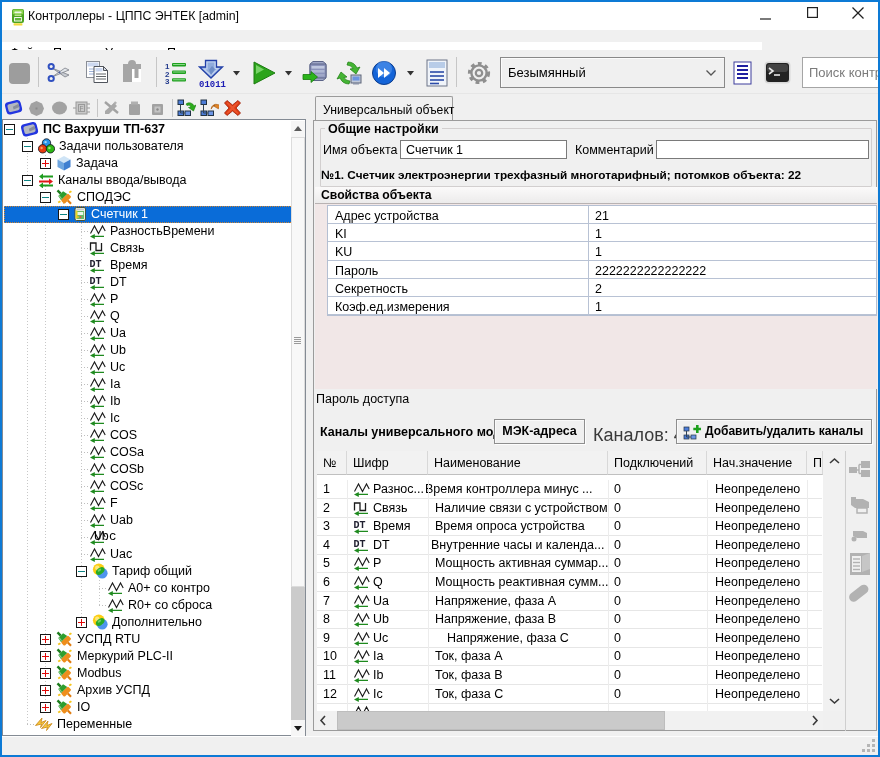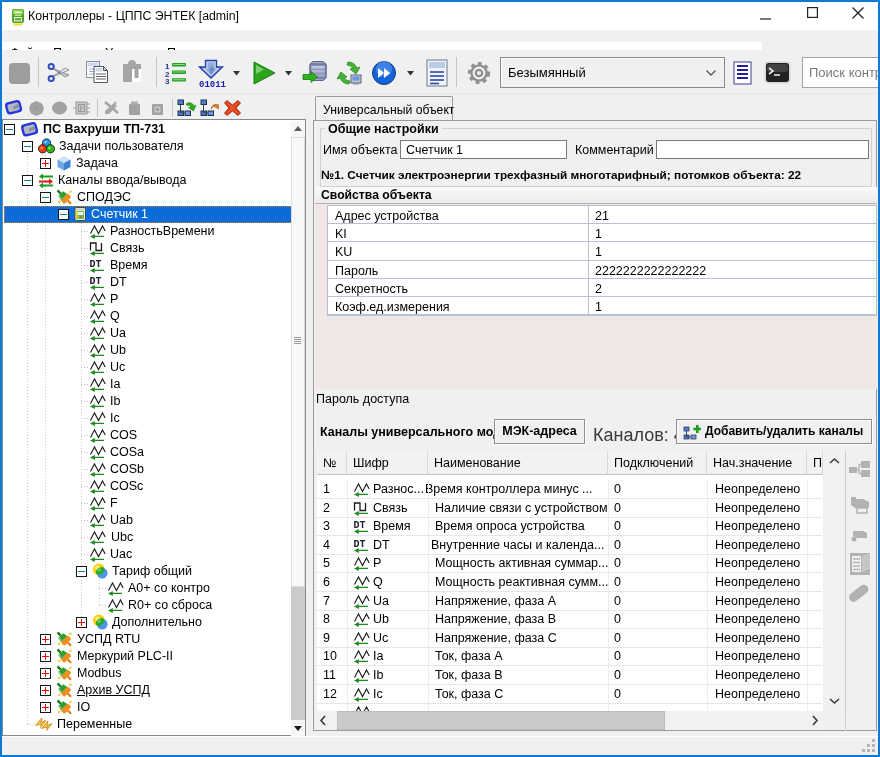--- a/index.html
+++ b/index.html
@@ -434,21 +434,21 @@
 <div class="vline" style="left:96px;top:457px;height:29px"></div>
 <div class="trow" style="top:1px">
 <div class="ebox" style="left:0px">
         <i></i>
       </div>
 <div class="ticon" style="left:16px;top:0px">
         <svg width="19" height="17" viewBox="0 0 19 17">
           <use href="#s-disk"></use>
         </svg>
       </div>
-<span class="lbl" style="left:39px;font-weight:bold;">ПС Вахруши ТП-731</span>
+<span class="lbl" style="left:39px;font-weight:bold;">ПС Вахруши ТП-637</span>
 </div>
 <div class="trow" style="top:18px">
 <div class="ebox" style="left:18px">
         <i></i>
       </div>
 <div class="ticon" style="left:34px;top:0px">
         <svg width="17" height="16" viewBox="0 0 17 16">
           <use href="#s-balls"></use>
         </svg>
       </div>
@@ -662,21 +662,21 @@
       </div>
 <span class="lbl" style="left:106px;">Uab</span>
 </div>
 <div class="trow" style="top:409px">
 <div class="a" style="left:77px;top:8px;width:8px;height:1px;background-image:repeating-linear-gradient(to right,#bdbdbd 0 1px,transparent 1px 3px)"></div>
 <div class="ticon" style="left:85px;top:0px">
         <svg width="17" height="17" viewBox="0 0 17 17">
           <use href="#s-analog"></use>
         </svg>
       </div>
-<span class="lbl" style="left:107px;">Ubc</span>
+<span class="lbl" style="left:90px;font-family:Liberation Mono, monospace;">Ubc</span>
 </div>
 <div class="trow" style="top:426px">
 <div class="a" style="left:77px;top:8px;width:8px;height:1px;background-image:repeating-linear-gradient(to right,#bdbdbd 0 1px,transparent 1px 3px)"></div>
 <div class="ticon" style="left:85px;top:0px">
         <svg width="17" height="17" viewBox="0 0 17 17">
           <use href="#s-analog"></use>
         </svg>
       </div>
 <span class="lbl" style="left:106px;">Uac</span>
 </div>
@@ -760,21 +760,21 @@
 <div class="trow" style="top:562px">
 <div class="ebox plus" style="left:36px">
         <i></i>
         <b></b>
       </div>
 <div class="ticon" style="left:52px;top:0px">
         <svg width="17" height="16" viewBox="0 0 17 16">
           <use href="#s-plug"></use>
         </svg>
       </div>
-<span class="lbl" style="left:73px;text-decoration:underline;">Архив УСПД</span>
+<span class="lbl" style="left:73px;">Архив УСПД</span>
 </div>
 <div class="trow" style="top:579px">
 <div class="ebox plus" style="left:36px">
         <i></i>
         <b></b>
       </div>
 <div class="ticon" style="left:52px;top:0px">
         <svg width="17" height="16" viewBox="0 0 17 16">
           <use href="#s-plug"></use>
         </svg>
@@ -980,21 +980,21 @@
 <span style="left:398px">Неопределено</span>
 </div>
 <div class="crow" style="top:177.8px">
 <span style="left:6px">9</span>
 <div class="a" style="left:36px;top:1px">
           <svg width="17" height="17" viewBox="0 0 17 17">
             <use href="#s-analog"></use>
           </svg>
         </div>
 <span style="left:56px">Uc</span>
-<span style="left:118px">Напряжение, фаза C</span>
+<span style="left:130px">Напряжение, фаза C</span>
 <span style="left:297px">0</span>
 <span style="left:398px">Неопределено</span>
 </div>
 <div class="crow" style="top:196.4px">
 <span style="left:6px">10</span>
 <div class="a" style="left:36px;top:1px">
           <svg width="17" height="17" viewBox="0 0 17 17">
             <use href="#s-analog"></use>
           </svg>
         </div>

